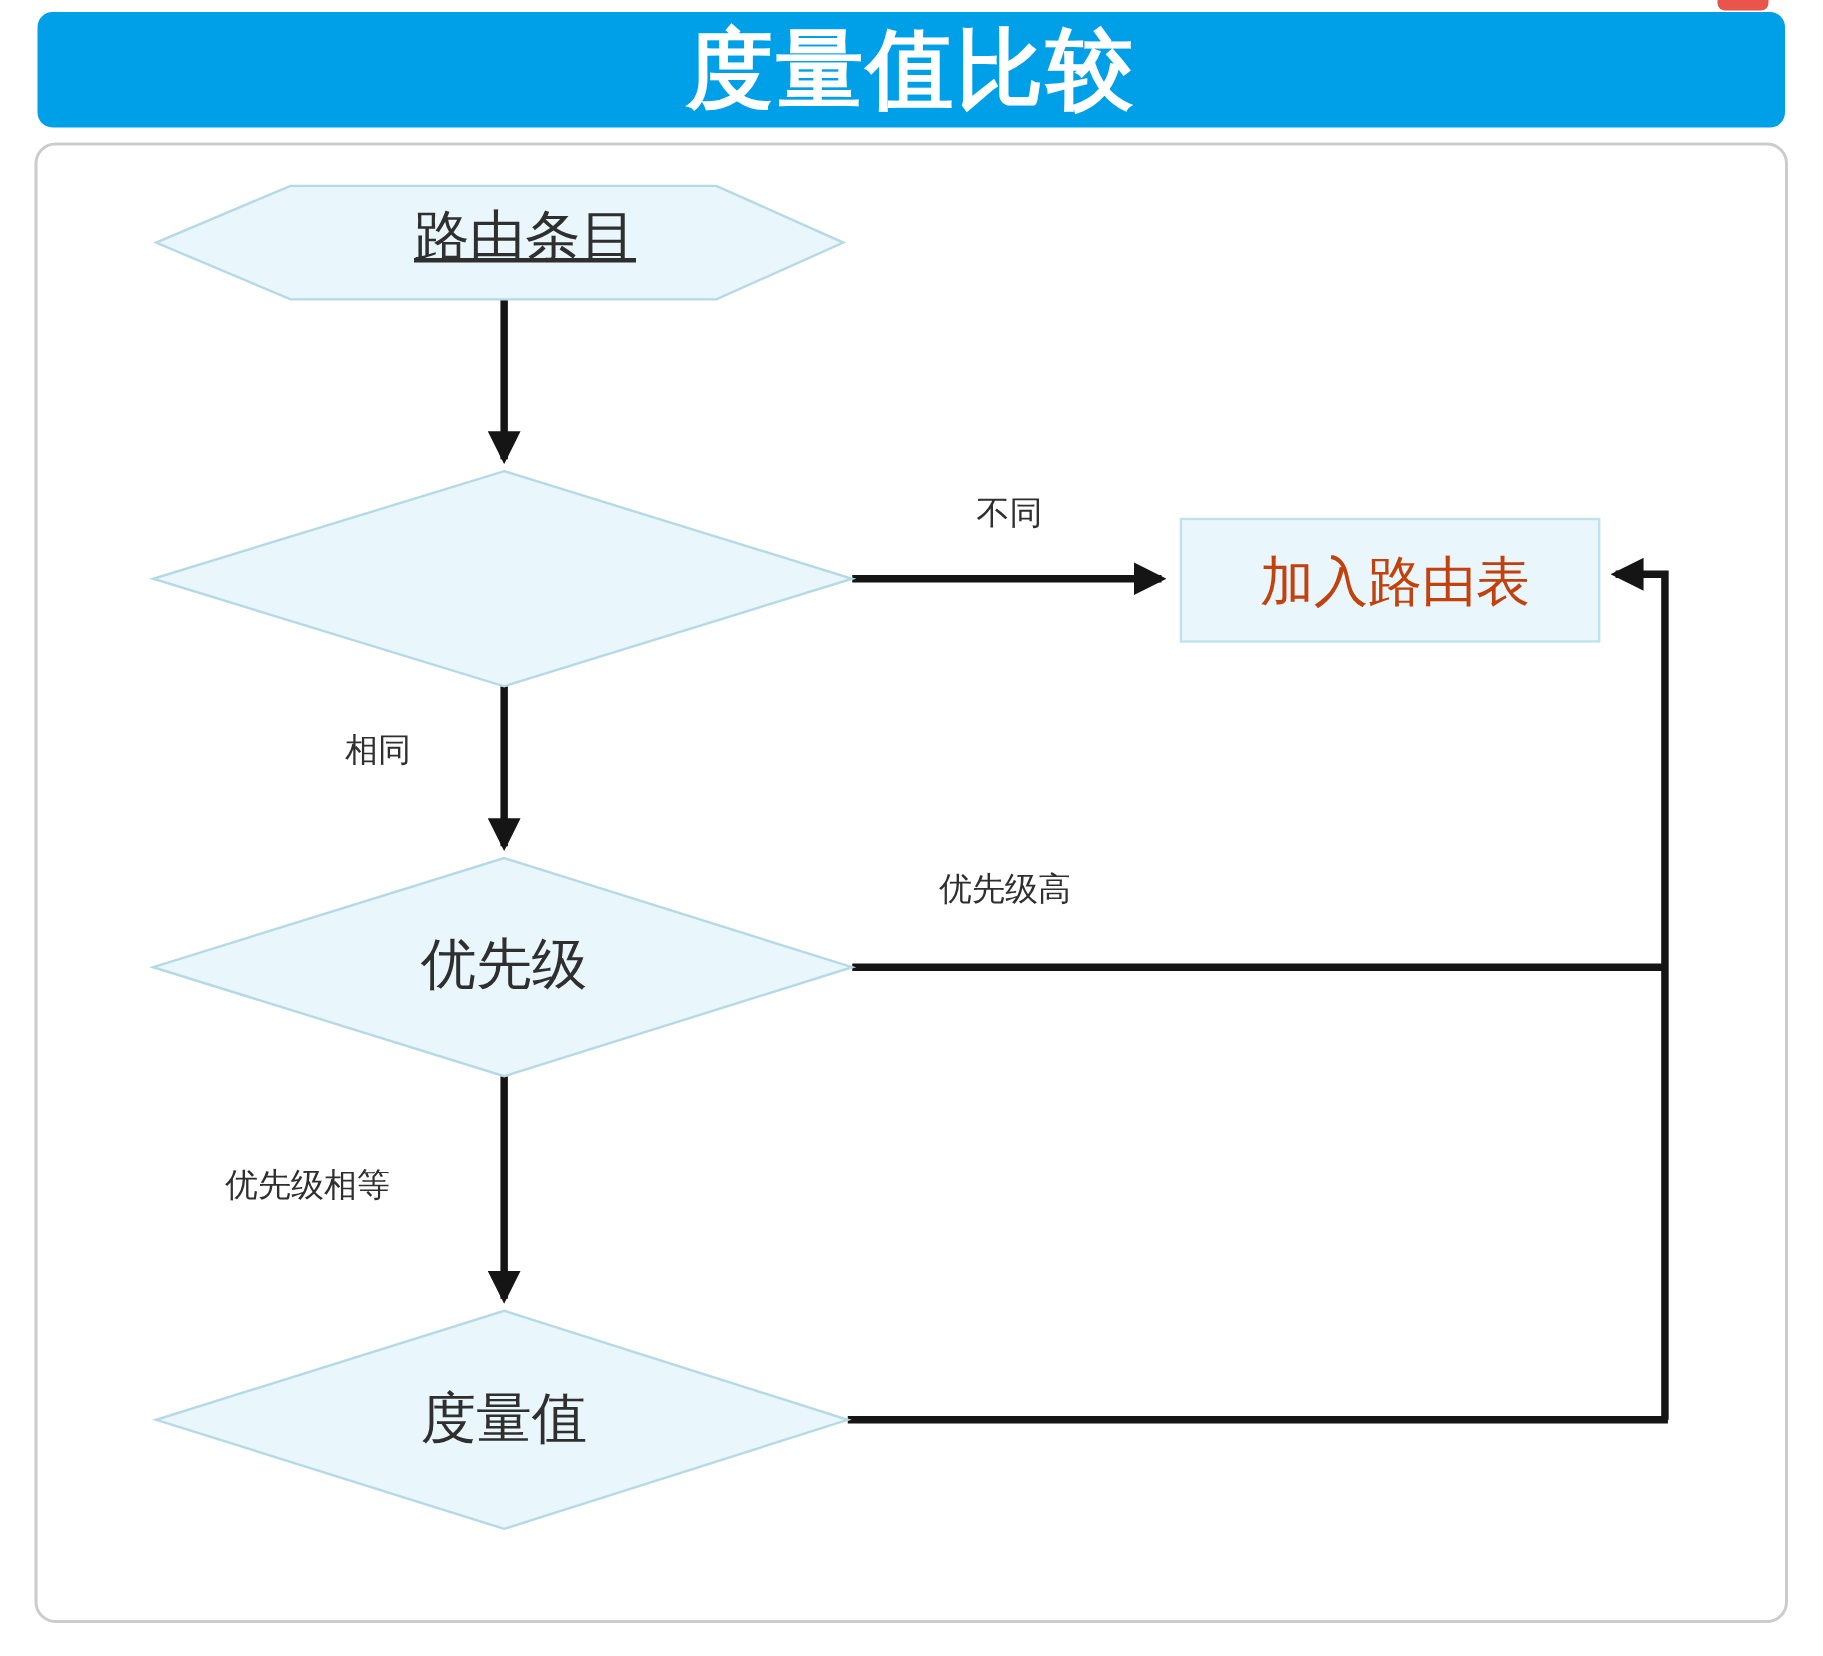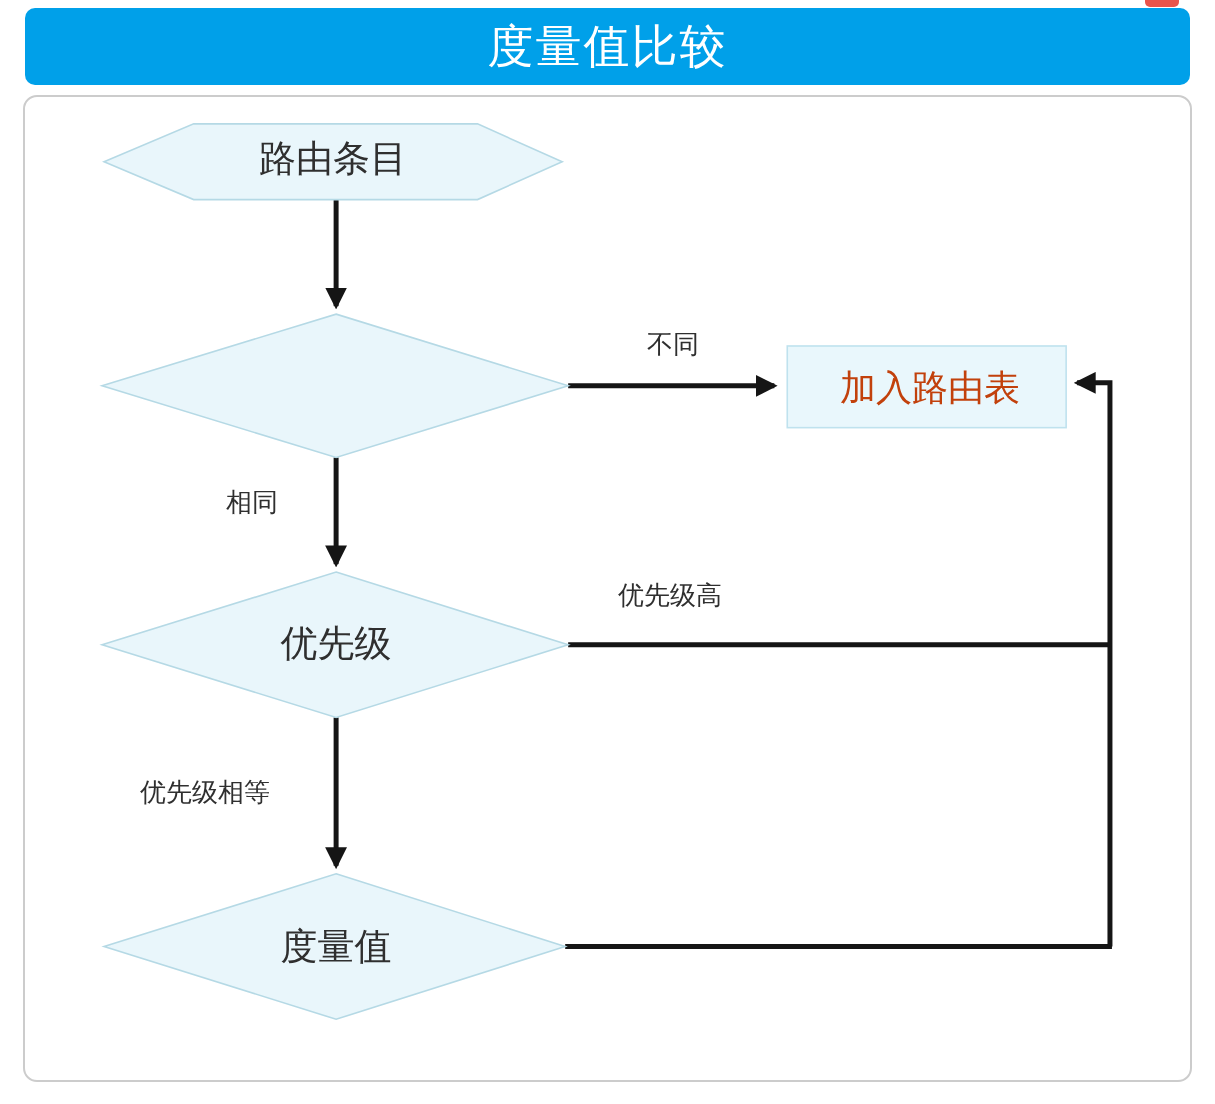--- a/index.html
+++ b/index.html
@@ -15,21 +15,21 @@
     position: absolute; left: 1145px; top: 0; width: 34px; height: 7px;
     background: #e9544b; border-radius: 0 0 5px 5px;
   }
 
   .title-bar {
     position: absolute; left: 25px; top: 8px; width: 1165px; height: 77px;
     background: #00a0e9; border-radius: 10px;
     display: flex; align-items: center; justify-content: center;
   }
   .title-bar .page-title {
-    color: #ffffff; font-size: 46px; font-weight: normal; letter-spacing: 2px;
+    color: #ffffff; font-size: 58px; font-weight: bold; letter-spacing: 2px;
   }
 
   .panel {
     position: absolute; left: 23px; top: 95px; width: 1169px; height: 987px;
     box-sizing: border-box;
     background: #ffffff;
     border: 2px solid #cccccc;
     border-radius: 14px;
   }
   .panel svg { position: absolute; left: 0; top: 0; width: 100%; height: 100%; }
@@ -37,21 +37,21 @@
   svg .edge {
     stroke: #151515; stroke-width: 5; fill: none;
   }
   svg .shape { stroke-width: 1.6; }
 
   .lbl {
     position: absolute; color: #2f2f2f; text-align: center;
     white-space: nowrap; line-height: 1.2;
   }
   .node-lbl { font-size: 37px; }
-  .edge-lbl { font-size: 26px; }
+  .edge-lbl { font-size: 22px; }
   .rect-lbl {
     position: absolute; left: 765px; top: 250px; width: 280px; height: 82px;
     display: flex; align-items: center; justify-content: center;
     font-size: 36px; color: #c2410c; font-family: Liberation Serif, serif;
   }
 </style>
 </head>
 <body>
 
 <div class="stage">
@@ -79,21 +79,21 @@
       <path class="edge" d="M542,853 L1091,853"></path>
       <path class="edge" d="M1089,853 L1089,287 L1056,287" marker-end="url(#arrow)"></path>
 
       <polygon class="shape" points="79,65 169,27 454,27 539,65 454,103 169,103" stroke="#b5d9e5" fill="#e9f6fb"></polygon>
       <polygon class="shape" points="312,218 545,290 312,362 77,290" stroke="#b5d9e5" fill="#e9f6fb"></polygon>
       <polygon class="shape" points="312,477 545,550 312,623 77,550" stroke="#b5d9e5" fill="#e9f6fb"></polygon>
       <polygon class="shape" points="312,780 542,853 312,926 79,853" stroke="#b5d9e5" fill="#e9f6fb"></polygon>
       <rect class="shape" x="765" y="250" width="280" height="82" stroke="#bfe2ee" fill="#e9f7fc"></rect>
     </svg>
 
-    <div class="lbl node-lbl" style="left:78px; top:40px; width:460px;">路由条目</div>
+    <div class="lbl node-lbl" style="left:95px; top:40px; width:460px;text-decoration:underline;">路由条目</div>
     <div class="lbl node-lbl" style="left:77px; top:525px; width:468px;">优先级</div>
     <div class="lbl node-lbl" style="left:77px; top:828px; width:468px;">度量值</div>
     <div class="rect-lbl">加入路由表</div>
 
     <div class="lbl edge-lbl" style="left:598px; top:232px; width:100px;">不同</div>
     <div class="lbl edge-lbl" style="left:177px; top:390px; width:100px;text-align:center;">相同</div>
     <div class="lbl edge-lbl" style="left:555px; top:483px; width:180px;">优先级高</div>
     <div class="lbl edge-lbl" style="left:80px; top:680px; width:200px;">优先级相等</div>
 
   </div>

